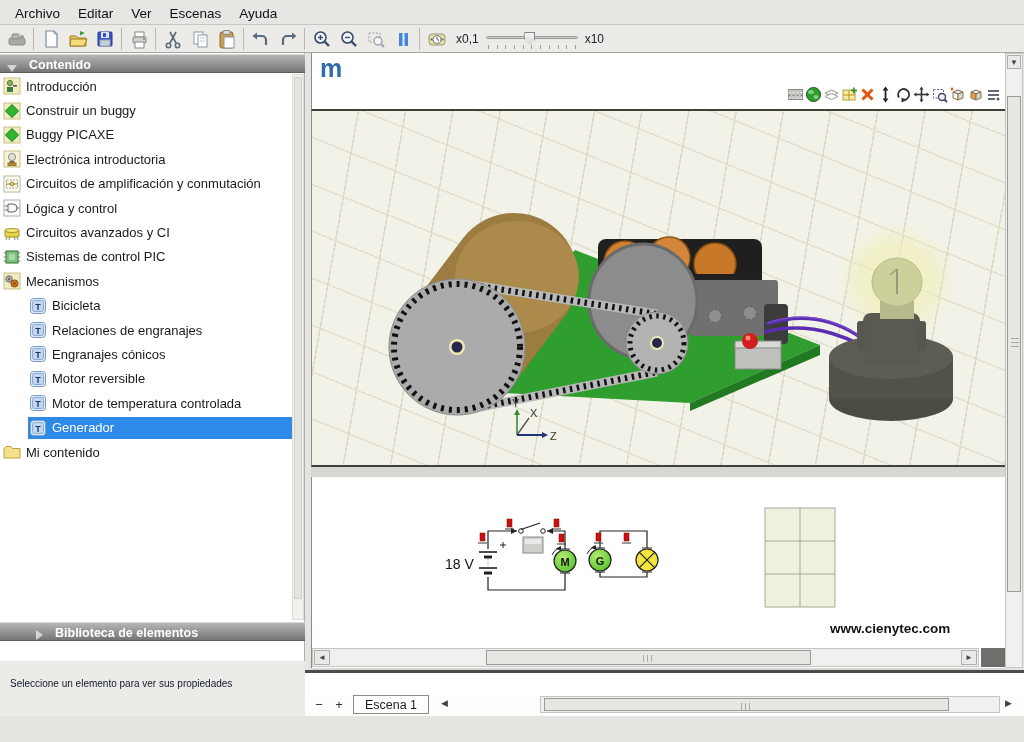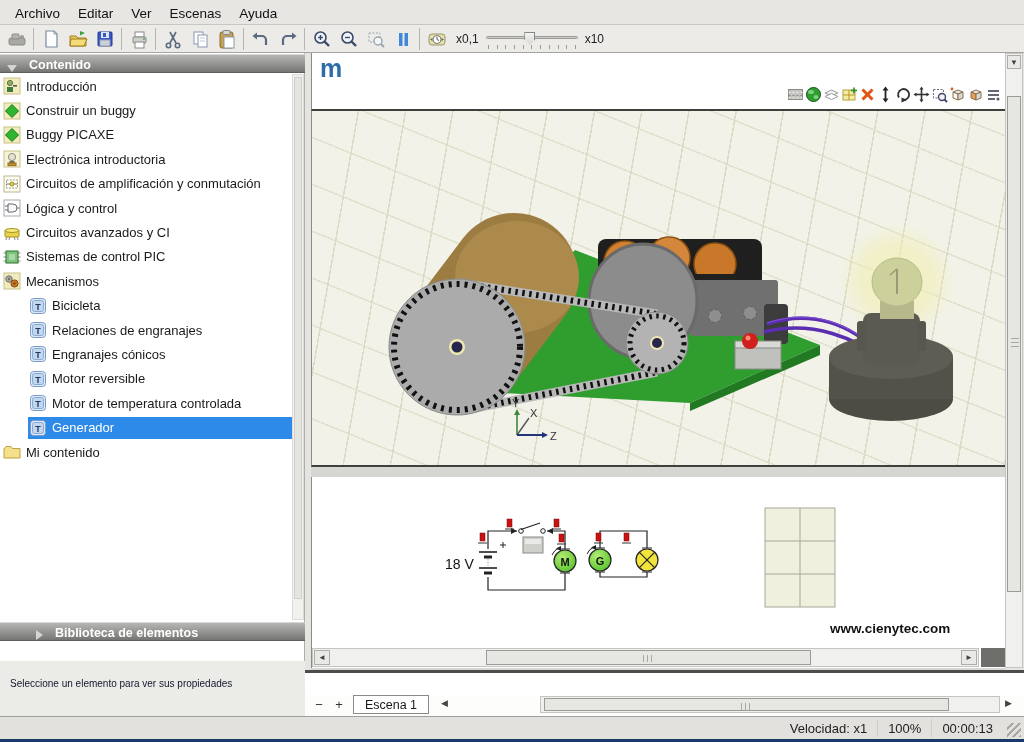--- a/index.html
+++ b/index.html
@@ -796,20 +796,14 @@
       <span class="tab-nav">◀</span>
       <span class="tab-track">
         <span class="tab-thumb">
             <span class="grip-h"></span>
           </span>
       </span>
       <span class="tab-right">▶</span>
     </div>
   </div>
 
-  <div class="statusbar">
-    <span class="st-seg" style="border-left:none;">Velocidad: x1</span>
-    <span class="st-seg">100%</span>
-    <span class="st-seg">00:00:13</span>
-    <span class="resize-grip"></span>
-  </div>
 
 </div>
 
 </body></html>

